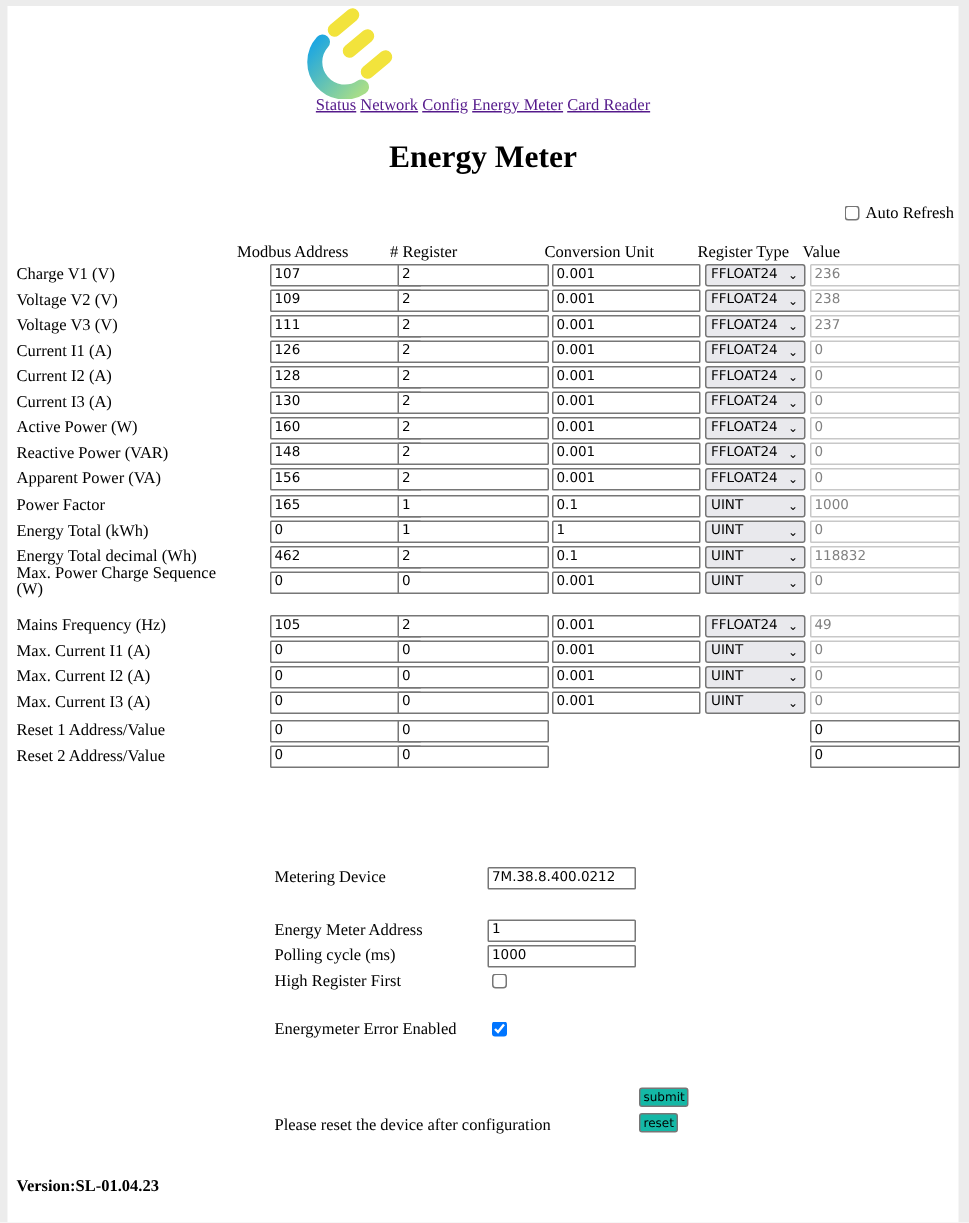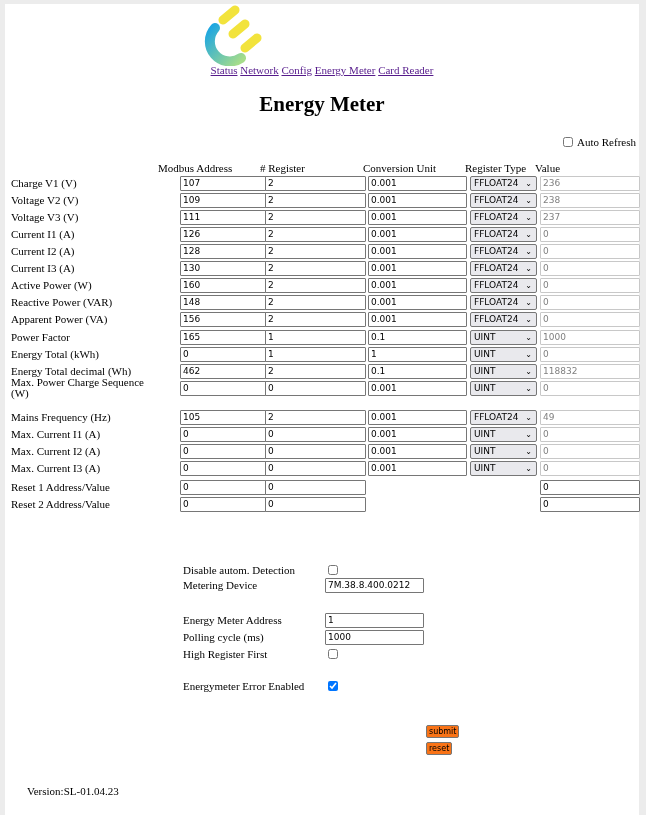--- a/index.html
+++ b/index.html
@@ -59,26 +59,26 @@
   h2 {
     position: absolute; left: 0; width: 634px; top: 524px; margin: 0;
     text-align: center; font-size: 16px; font-weight: bold;
   }
   .crow { position: absolute; left: 178px; height: 15px; width: 260px; }
   .crow .clbl { position: absolute; left: 0; top: 2px; font-size: 11px; line-height: 11px; }
   .crow .cchk { position: absolute; left: 145px; top: 2px; }
   .crow .ctxt { left: 142px; width: 99px; top: 0; }
   .btn {
     position: absolute; height: 13px; box-sizing: border-box;
-    border: 1px solid #767676; border-radius: 2px; background: #f97316;
+    border: 1px solid #767676; border-radius: 2px; background: #14b8a6;
     font-family: "DejaVu Sans", sans-serif; font-size: 8px; line-height: 11px;
     padding: 0 2px; cursor: pointer;
   }
   .note { position: absolute; left: 178px; top: 740px; font-size: 11px; }
-  .version { position: absolute; left: 22px; top: 781px; font-size: 11px; }
+  .version { position: absolute; left: 6px; top: 781px; font-size: 11px; font-weight: bold; }
 </style>
 </head>
 <body>
 
 <div class="page">
 
   <div class="logo">
     <svg width="70" height="62" viewBox="0 0 70 62" style="position:absolute;left:0;top:0;">
       <defs>
         <linearGradient id="arcg" x1="0" y1="0" x2="1" y2="1">
@@ -259,24 +259,20 @@
       </div>
       <div class="row" style="top: 493px;">
         <span class="lbl">Reset 2 Address/Value</span>
         <div class="txt c1" style="top:0">0</div>
         <div class="txt c2" style="top:0">0</div>
         <div class="txt c5" style="top:0">0</div>
       </div>
     </div>
 
 
-  <div class="crow" style="top:559px">
-    <span class="clbl">Disable autom. Detection</span>
-    <input class="cchk" type="checkbox" style="">
-  </div>
   <div class="crow" style="top:574px">
     <span class="clbl">Metering Device</span>
     <div class="txt ctxt">7M.38.8.400.0212</div>
   </div>
   <div class="crow" style="top:609px">
     <span class="clbl">Energy Meter Address</span>
     <div class="txt ctxt">1</div>
   </div>
   <div class="crow" style="top:626px">
     <span class="clbl">Polling cycle (ms)</span>
@@ -286,15 +282,16 @@
     <span class="clbl">High Register First</span>
     <input class="cchk" type="checkbox" style="">
   </div>
   <div class="crow" style="top:675px">
     <span class="clbl">Energymeter Error Enabled</span>
     <input class="cchk" type="checkbox" checked="" style="">
   </div>
 
   <div class="btn" style="left:421px;top:721px">submit</div>
   <div class="btn" style="left:421px;top:738px">reset</div>
+  <div class="note">Please reset the device after configuration</div>
 
   <div class="version">Version:SL-01.04.23</div>
 </div>
 
 </body></html>

